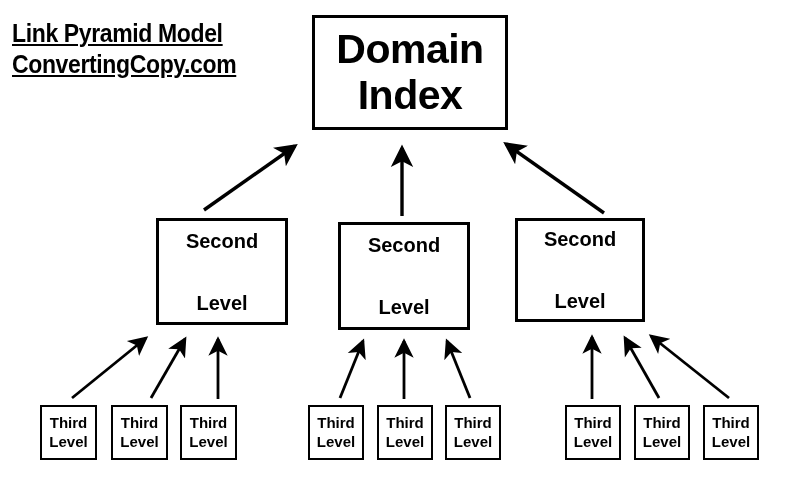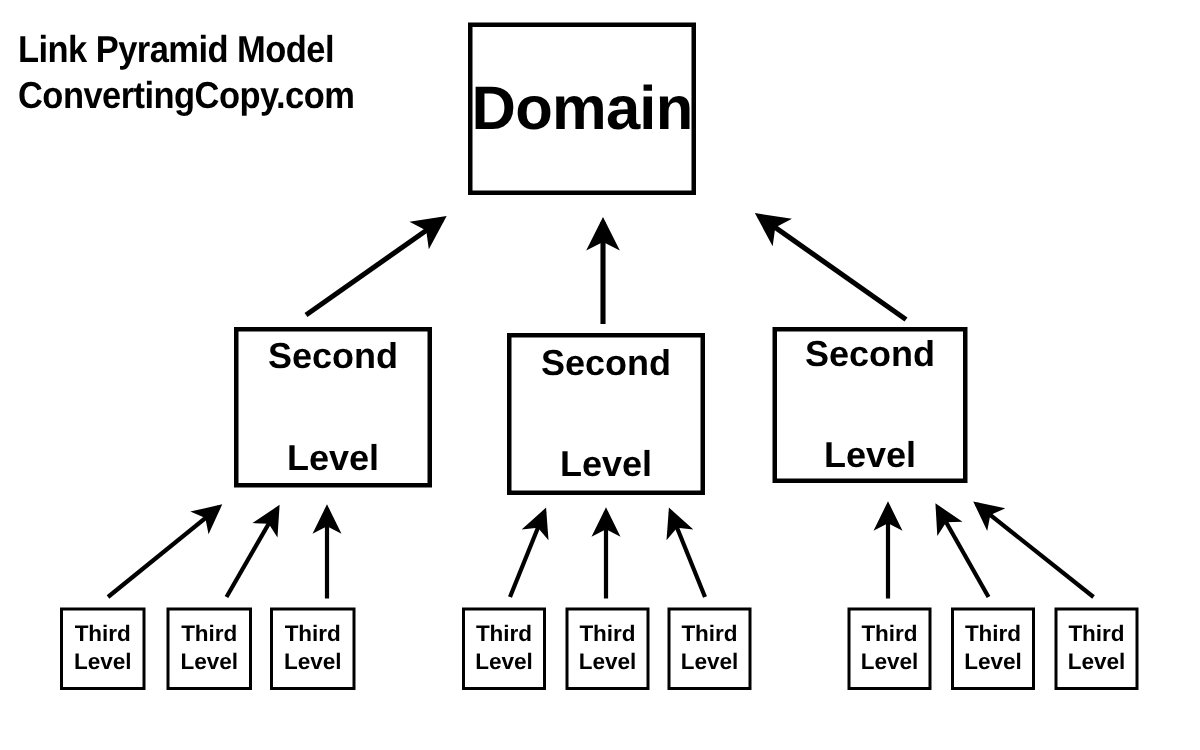--- a/index.html
+++ b/index.html
@@ -24,20 +24,21 @@
     top: 0;
     width: 800px;
     height: 500px;
   }
   .title-block {
     position: absolute;
     left: 12px;
     top: 18px;
     width: 280px;
     line-height: 1.22;
+    text-decoration: underline;
   }
   .title-line {
     font-family: "Liberation Sans Narrow", "Liberation Sans", sans-serif;
     font-weight: bold;
     font-size: 25px;
     letter-spacing: -0.4px;
     color: #000000;
     white-space: nowrap;
     transform: scaleX(0.92);
     transform-origin: left center;
@@ -56,21 +57,21 @@
     text-align: center;
   }
   .node-box.top {
     border-width: 3px;
     font-size: 41px;
     line-height: 1.12;
     letter-spacing: -0.5px;
   }
   .node-box.second {
     border-width: 3px;
-    font-size: 24px;
+    font-size: 20px;
     line-height: 1.3;
     gap: 36px;
   }
   .node-box.third {
     border-width: 2px;
     font-size: 15px;
     line-height: 1.25;
   }
   .node-line {
     display: block;
@@ -109,22 +110,23 @@
       <line x1="659" y1="398" x2="625" y2="338" stroke-width="2.8" marker-end="url(#ah-small)"></line>
       <line x1="729" y1="398" x2="651" y2="336" stroke-width="2.8" marker-end="url(#ah-small)"></line>
     </g>
   </svg>
 
   <div class="title-block">
     <div class="title-line">Link Pyramid Model</div>
     <div class="title-line">ConvertingCopy.com</div>
   </div>
 
-  <div class="node-box top" style="left:312px; top:15px; width:152px; height:115px;">
+  <div class="node-box top" style="left:312px; top:15px; width:196px; height:115px;">
     <span class="node-line">Domain</span>
+    <span class="node-line">Index</span>
   </div>
 
   <div class="node-box second" style="left:156px; top:218px; width:132px; height:107px;">
     <span class="node-line">Second</span>
     <span class="node-line">Level</span>
   </div>
 
   <div class="node-box second" style="left:338px; top:222px; width:132px; height:108px;">
     <span class="node-line">Second</span>
     <span class="node-line">Level</span>

